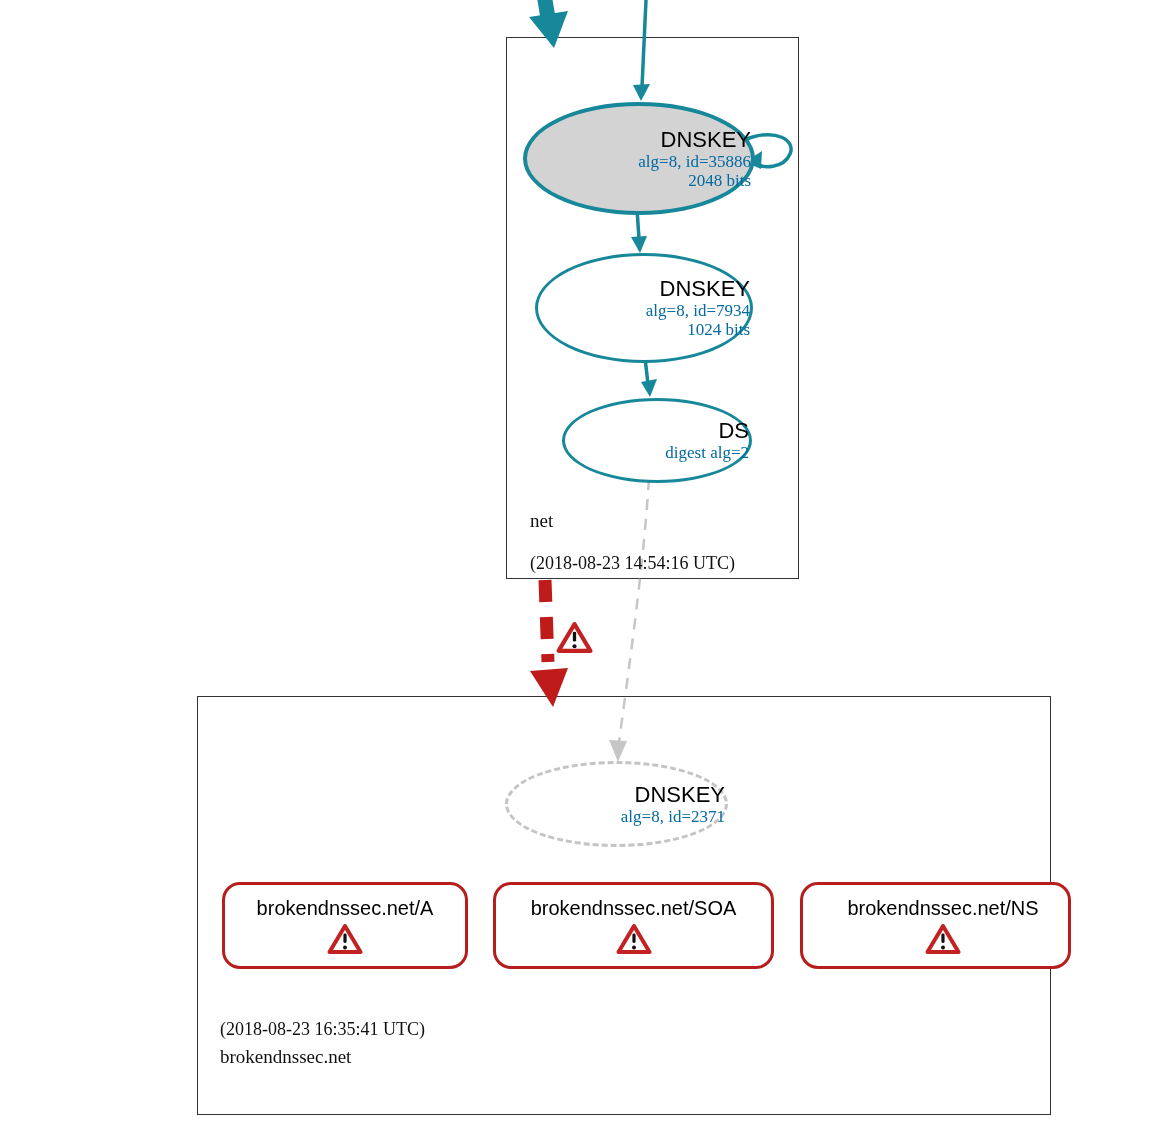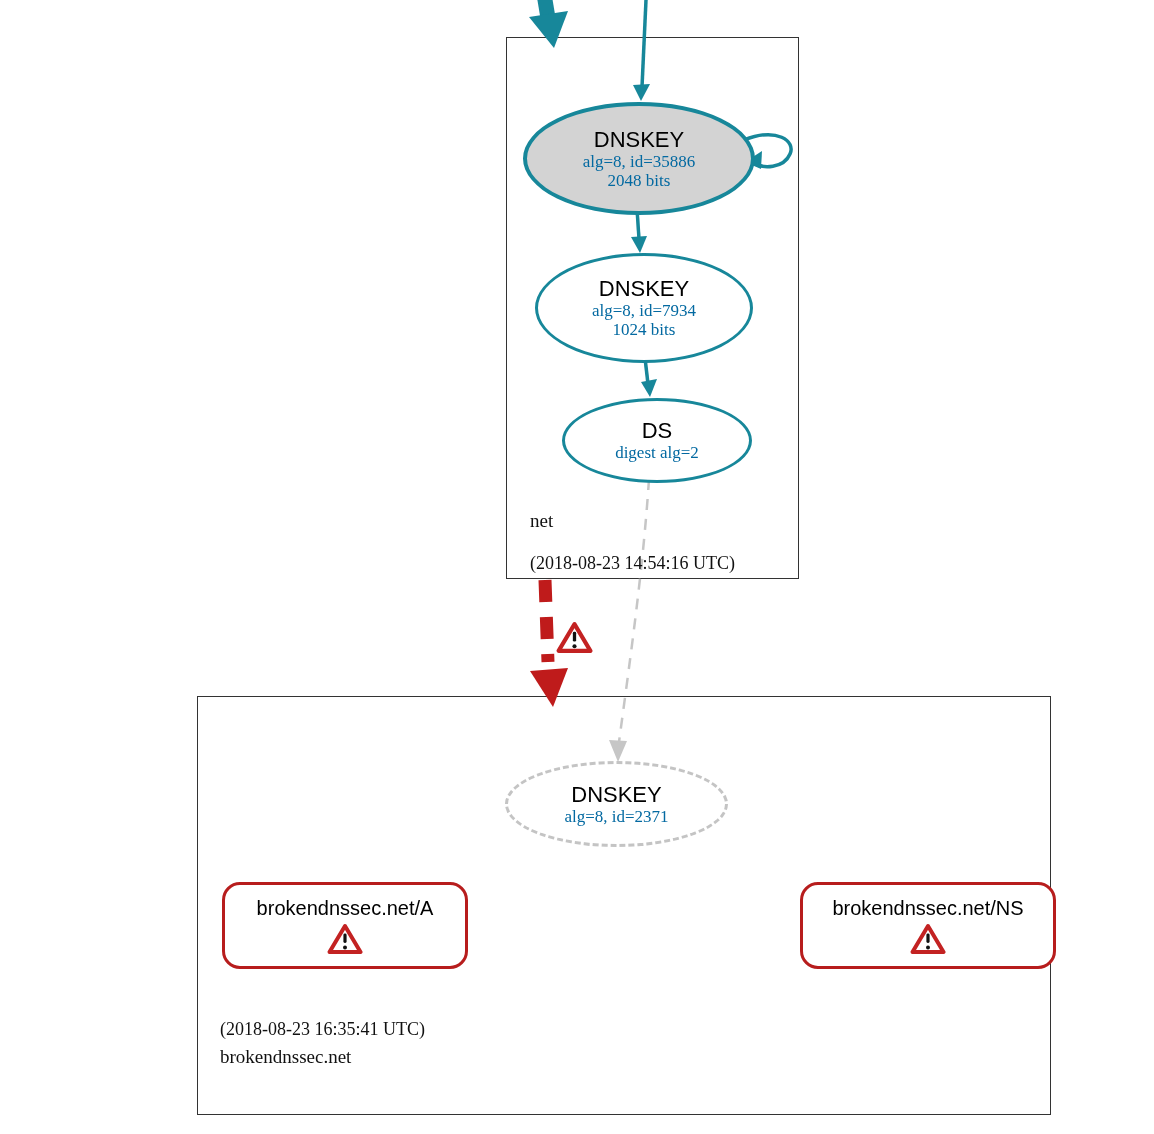--- a/index.html
+++ b/index.html
@@ -18,21 +18,21 @@
     position:absolute;border:1px solid #333333;background:transparent;
   }
   .zone-label{
     position:absolute;font-family:"Liberation Serif",serif;font-size:19px;line-height:20px;
   }
   .zone-ts{
     position:absolute;font-family:"Liberation Serif",serif;font-size:18px;line-height:20px;
   }
   .node{
     position:absolute;border-radius:50%;display:flex;flex-direction:column;
-    align-items:center;justify-content:center;text-align:center;background:#ffffff;
+    align-items:flex-end;justify-content:center;text-align:center;background:#ffffff;
   }
   .node .title{
     font-family:"Liberation Sans",sans-serif;font-size:22px;line-height:24px;color:#000;
   }
   .node .detail{
     font-family:"Liberation Serif",serif;font-size:17px;line-height:19px;color:#0369a1;
   }
   .node-ksk{border:4px solid var(--secure);background:var(--nodefill);}
   .node-teal{border:3px solid var(--secure);}
   .node-dashed{border:3px dashed #c4c4c4;background:#ffffff;}
@@ -126,22 +126,30 @@
 
   <div class="rrset" style="left:212px;top:882px;width:240px;height:81px;">
     <div class="rrlabel">brokendnssec.net/A</div>
     <svg class="warn-icon" width="36" height="32" viewBox="0 0 36 32">
       <path d="M18 3 L33.5 29 H2.5 Z" fill="#ffffff" stroke="#c32222" stroke-width="4" stroke-linejoin="round"></path>
       <rect x="16.4" y="10.5" width="3.2" height="9.5" rx="1.4" fill="#111"></rect>
       <circle cx="18" cy="24.5" r="2" fill="#111"></circle>
     </svg>
   </div>
 
+  <div class="rrset" style="left:483px;top:882px;width:275px;height:81px;">
+    <div class="rrlabel">brokendnssec.net/SOA</div>
+    <svg class="warn-icon" width="36" height="32" viewBox="0 0 36 32">
+      <path d="M18 3 L33.5 29 H2.5 Z" fill="#ffffff" stroke="#c32222" stroke-width="4" stroke-linejoin="round"></path>
+      <rect x="16.4" y="10.5" width="3.2" height="9.5" rx="1.4" fill="#111"></rect>
+      <circle cx="18" cy="24.5" r="2" fill="#111"></circle>
+    </svg>
+  </div>
 
-  <div class="rrset" style="left:790px;top:882px;width:250px;height:81px;">
+  <div class="rrset" style="left:790px;top:882px;width:250px;height:81px;padding-left:15px;">
     <div class="rrlabel">brokendnssec.net/NS</div>
     <svg class="warn-icon" width="36" height="32" viewBox="0 0 36 32">
       <path d="M18 3 L33.5 29 H2.5 Z" fill="#ffffff" stroke="#c32222" stroke-width="4" stroke-linejoin="round"></path>
       <rect x="16.4" y="10.5" width="3.2" height="9.5" rx="1.4" fill="#111"></rect>
       <circle cx="18" cy="24.5" r="2" fill="#111"></circle>
     </svg>
   </div>
 
   <div class="zone-label" style="left:220px;top:1047px;">brokendnssec.net</div>
   <div class="zone-ts" style="left:220px;top:1019px;">(2018-08-23 16:35:41 UTC)</div>

